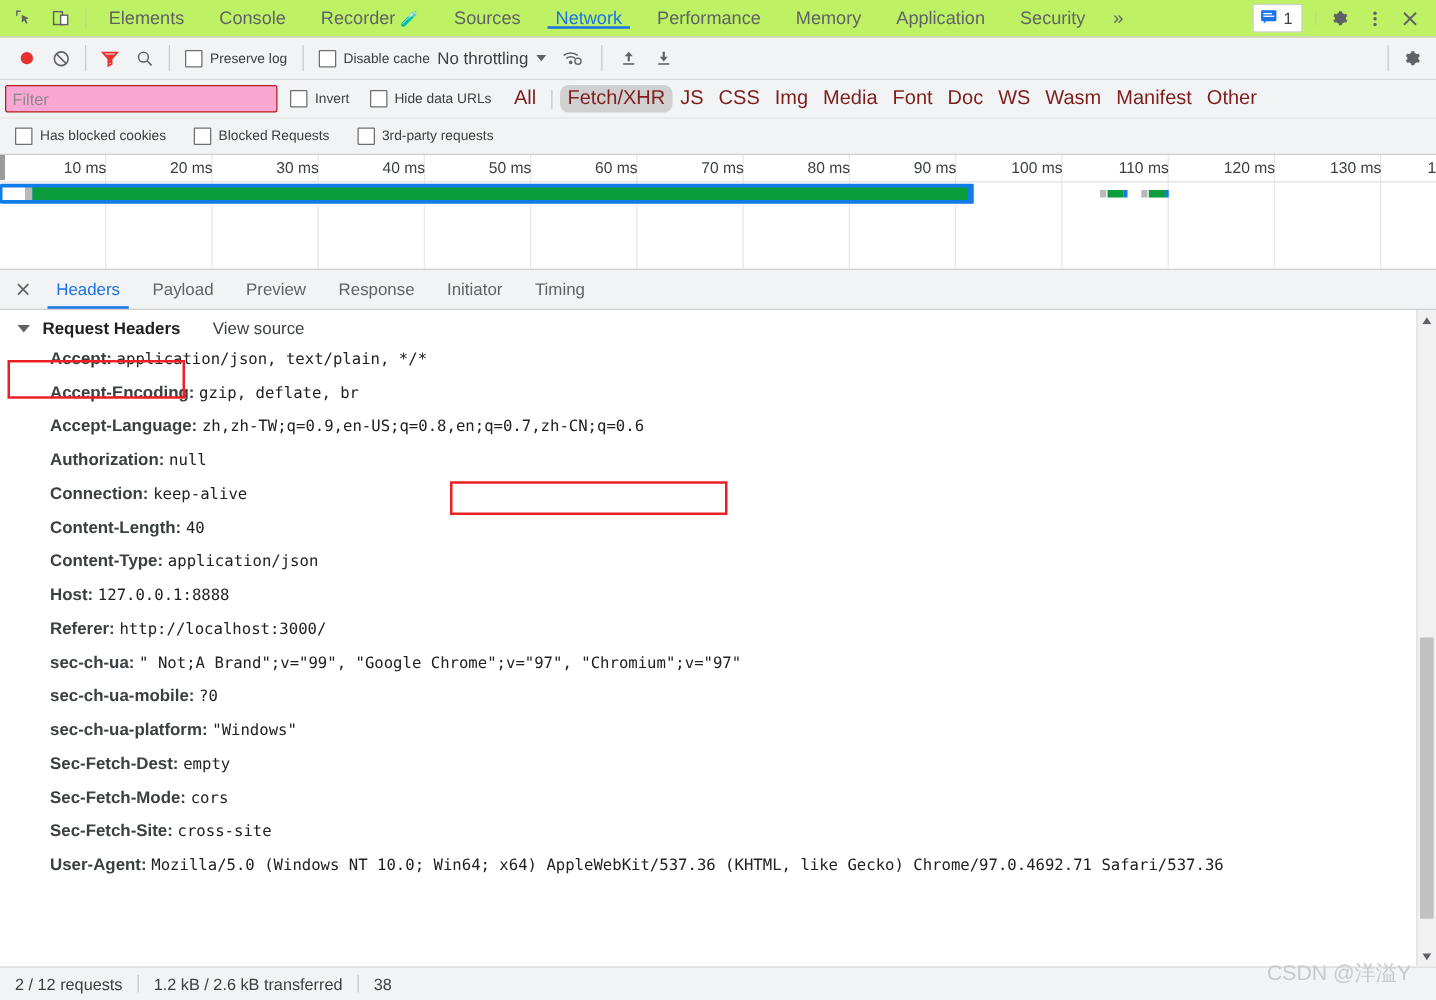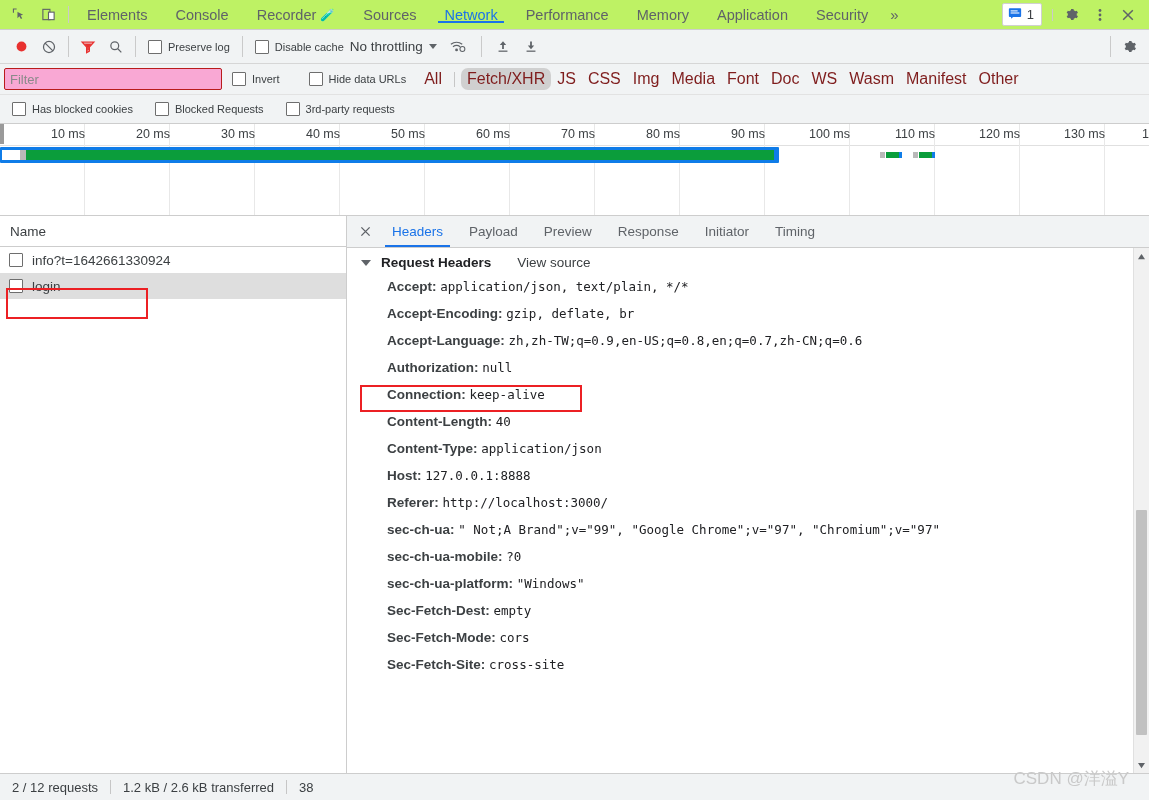--- a/index.html
+++ b/index.html
@@ -648,21 +648,21 @@
         </svg>
     </div>
   </div>
 
   <div class="filterrow">
     <input class="filterinput" value="" placeholder="Filter" style="">
     <label class="chk">
       <span class="box"></span>
       <span>Invert</span>
     </label>
-    <label class="chk" style="margin-left:29px;">
+    <label class="chk" style="margin-left:16px;">
       <span class="box"></span>
       <span>Hide data URLs</span>
     </label>
     <div class="ftype" style="margin-left:12px;">All</div>
     <div class="fsep"></div>
     <div class="ftype on">Fetch/XHR</div>
     <div class="ftype">JS</div>
     <div class="ftype">CSS</div>
     <div class="ftype">Img</div>
     <div class="ftype">Media</div>
@@ -729,33 +729,20 @@
     <div class="minibar" style="left:880px;top:28px;width:5px;background:#b9b9b9;"></div>
     <div class="minibar" style="left:886px;top:28px;width:13px;background:#0b9d3b;"></div>
     <div class="minibar" style="left:899px;top:28px;width:3px;background:#0f7ce8;"></div>
     <div class="minibar" style="left:913px;top:28px;width:5px;background:#b9b9b9;"></div>
     <div class="minibar" style="left:919px;top:28px;width:13px;background:#0b9d3b;"></div>
     <div class="minibar" style="left:932px;top:28px;width:3px;background:#0f7ce8;"></div>
   </div>
 
   <div class="body">
 
-    <div class="reqpane">
-      <div class="reqhead">Name</div>
-      <div class="reqlist">
-        <div class="reqrow">
-          <span class="box"></span>
-          <span>info?t=1642661330924</span>
-        </div>
-        <div class="reqrow sel">
-          <span class="box"></span>
-          <span>login</span>
-        </div>
-      </div>
-    </div>
 
     <div class="detail">
       <div class="dtabs">
         <div class="dclose">
           <svg width="11" height="11" viewBox="0 0 12 12">
               <path d="M1.5 1.5l9 9M10.5 1.5l-9 9" stroke="#5f6368" stroke-width="1.5"></path>
             </svg>
         </div>
         <div class="dtab active">Headers</div>
         <div class="dtab">Payload</div>
@@ -781,20 +768,21 @@
           <div class="hrow"><span class="hname">Content-Length:</span> <span class="hval">40</span></div>
           <div class="hrow"><span class="hname">Content-Type:</span> <span class="hval">application/json</span></div>
           <div class="hrow"><span class="hname">Host:</span> <span class="hval">127.0.0.1:8888</span></div>
           <div class="hrow"><span class="hname">Referer:</span> <span class="hval">http://localhost:3000/</span></div>
           <div class="hrow"><span class="hname">sec-ch-ua:</span> <span class="hval">" Not;A Brand";v="99", "Google Chrome";v="97", "Chromium";v="97"</span></div>
           <div class="hrow"><span class="hname">sec-ch-ua-mobile:</span> <span class="hval">?0</span></div>
           <div class="hrow"><span class="hname">sec-ch-ua-platform:</span> <span class="hval">"Windows"</span></div>
           <div class="hrow"><span class="hname">Sec-Fetch-Dest:</span> <span class="hval">empty</span></div>
           <div class="hrow"><span class="hname">Sec-Fetch-Mode:</span> <span class="hval">cors</span></div>
           <div class="hrow"><span class="hname">Sec-Fetch-Site:</span> <span class="hval">cross-site</span></div>
+          <div class="hrow" style="padding-right:28px;"><span class="hname">User-Agent:</span> <span class="hval">Mozilla/5.0 (Windows NT 10.0; Win64; x64) AppleWebKit/537.36 (KHTML, like Gecko) Chrome/97.0.4692.71 Safari/537.36</span></div>
         </div>
 
         <div class="vscroll">
           <div class="vsarrow top">
             <svg width="9" height="7" viewBox="0 0 10 8">
                 <path d="M5 1l4 6H1z" fill="#5f6368"></path>
               </svg>
           </div>
           <div class="vsthumb"></div>
           <div class="vsarrow bot">

